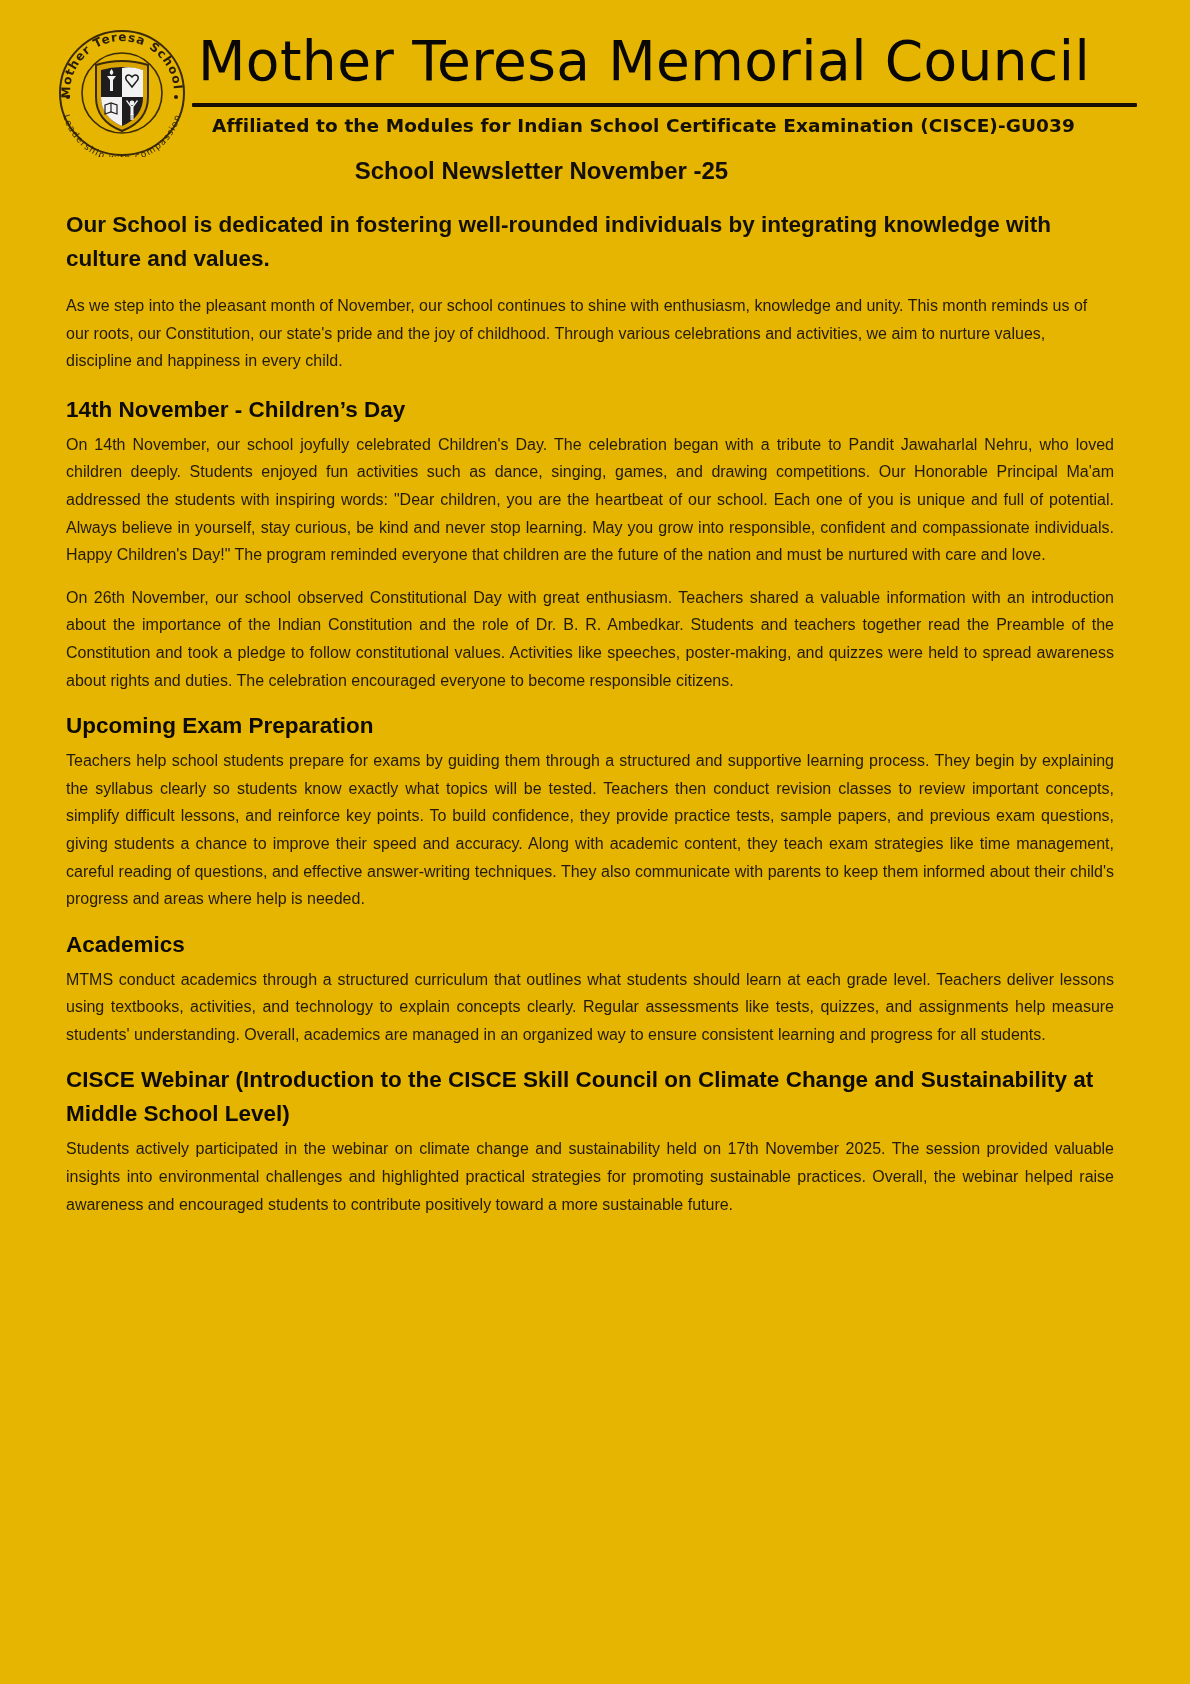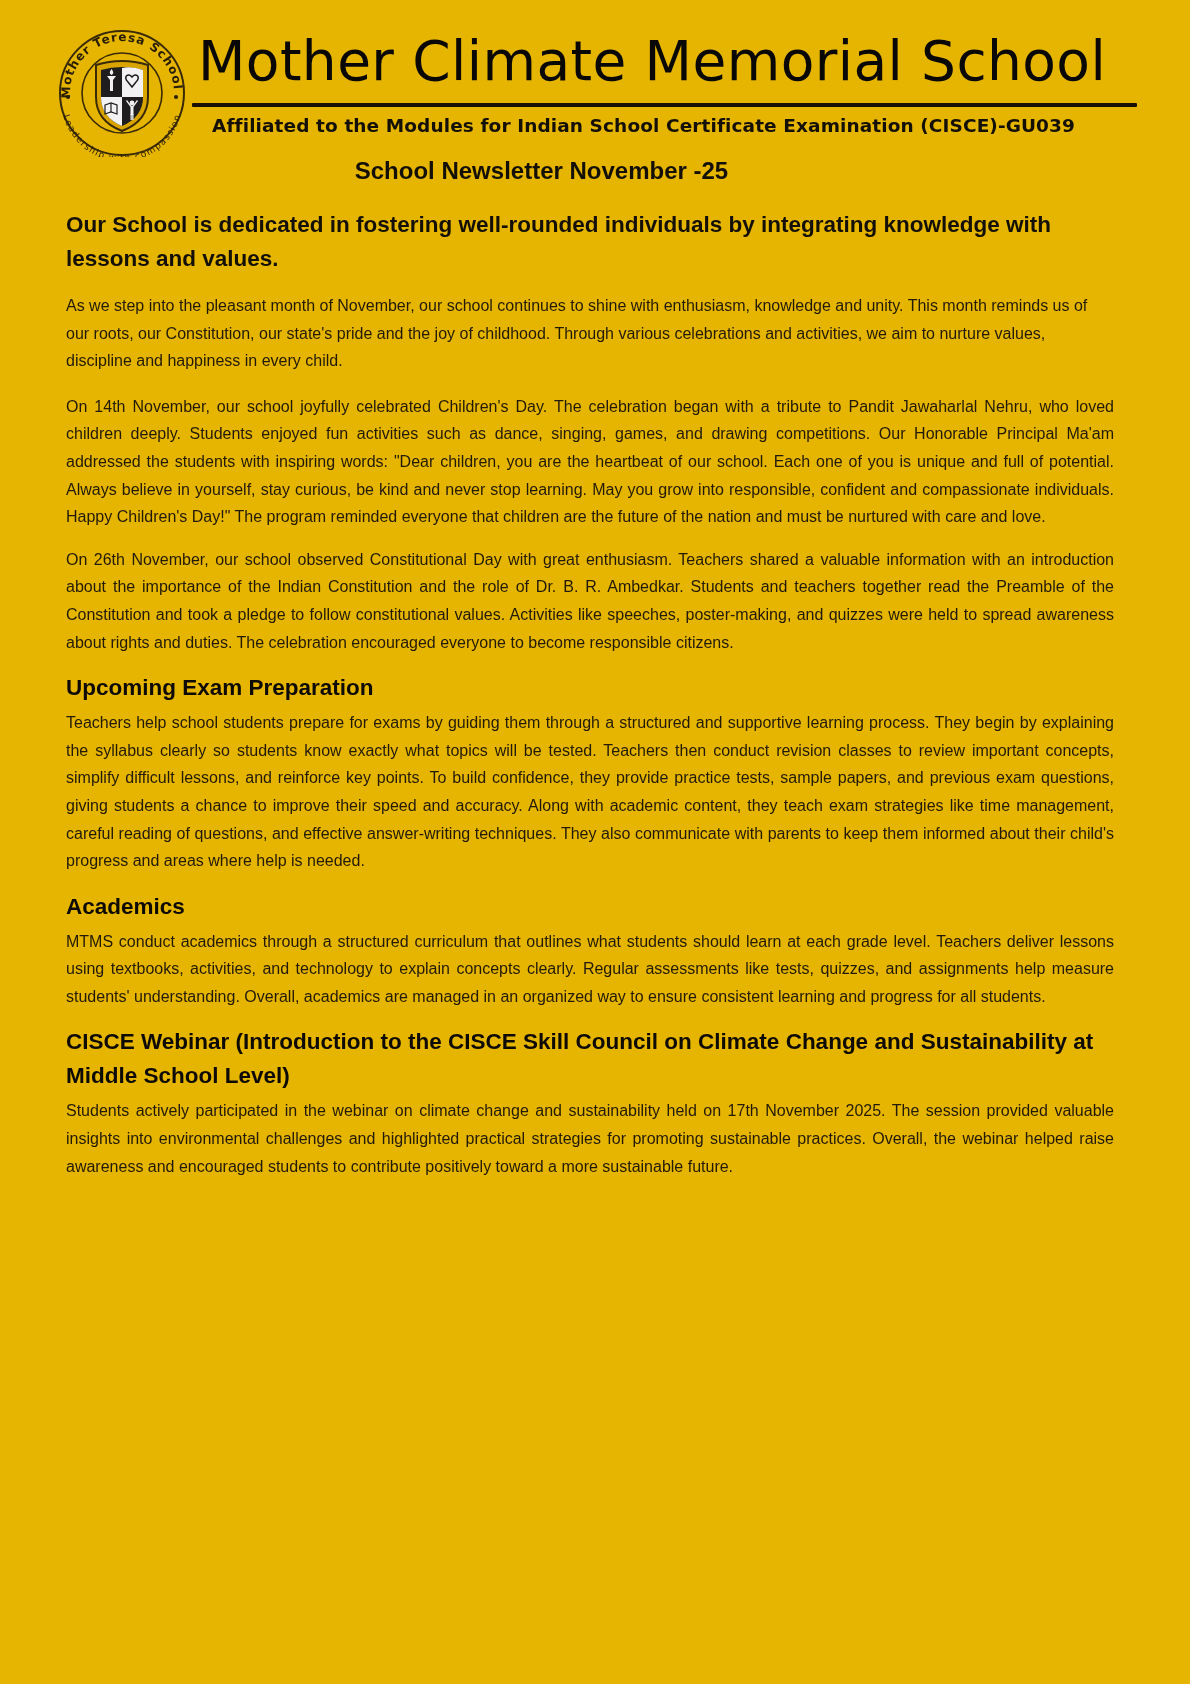--- a/index.html
+++ b/index.html
@@ -91,31 +91,32 @@
     <g fill="#f2f2f2">
       <circle cx="82" cy="76" r="2.4"></circle>
       <rect x="80.5" y="79" width="3" height="9"></rect>
       <path d="M 80.5 80 L 76 74 L 77 73 L 81.5 79 Z"></path>
       <path d="M 83.5 80 L 88 74 L 87 73 L 82.5 79 Z"></path>
       <rect x="80.5" y="87" width="1.3" height="6"></rect>
       <rect x="82.2" y="87" width="1.3" height="6"></rect>
     </g>
   </svg>
 
-  <div class="school-name">Mother Climate Memorial School</div>
+  <div class="school-name">Mother Teresa Memorial Council</div>
   <div class="header-rule"></div>
   <div class="affiliation">Affiliated to the Modules for Indian School Certificate Examination (CISCE)-GU039</div>
   <div class="newsletter-title">School Newsletter November -25</div>
 </div>
 
 <div class="content">
-  <div class="tagline">Our School is dedicated in fostering well-rounded individuals by integrating knowledge with lessons and values.</div>
+  <div class="tagline">Our School is dedicated in fostering well-rounded individuals by integrating knowledge with culture and values.</div>
   <p class="intro">As we step into the pleasant month of November, our school continues to shine with enthusiasm, knowledge and unity. This month reminds us of our roots, our Constitution, our state's pride and the joy of childhood. Through various celebrations and activities, we aim to nurture values, discipline and happiness in every child.</p>
 
   <div class="section">
+    <h2 class="section-title">14th November - Children’s Day</h2>
     <p class="section-body">On 14th November, our school joyfully celebrated Children's Day. The celebration began with a tribute to Pandit Jawaharlal Nehru, who loved children deeply. Students enjoyed fun activities such as dance, singing, games, and drawing competitions. Our Honorable Principal Ma'am addressed the students with inspiring words: "Dear children, you are the heartbeat of our school. Each one of you is unique and full of potential. Always believe in yourself, stay curious, be kind and never stop learning. May you grow into responsible, confident and compassionate individuals. Happy Children's Day!" The program reminded everyone that children are the future of the nation and must be nurtured with care and love.</p>
   </div>
 
   <div class="section">
     <p class="section-body">On 26th November, our school observed Constitutional Day with great enthusiasm. Teachers shared a valuable information with an introduction about the importance of the Indian Constitution and the role of Dr. B. R. Ambedkar. Students and teachers together read the Preamble of the Constitution and took a pledge to follow constitutional values. Activities like speeches, poster-making, and quizzes were held to spread awareness about rights and duties. The celebration encouraged everyone to become responsible citizens.</p>
   </div>
 
   <div class="section">
     <h2 class="section-title">Upcoming Exam Preparation</h2>
     <p class="section-body">Teachers help school students prepare for exams by guiding them through a structured and supportive learning process. They begin by explaining the syllabus clearly so students know exactly what topics will be tested. Teachers then conduct revision classes to review important concepts, simplify difficult lessons, and reinforce key points. To build confidence, they provide practice tests, sample papers, and previous exam questions, giving students a chance to improve their speed and accuracy. Along with academic content, they teach exam strategies like time management, careful reading of questions, and effective answer-writing techniques. They also communicate with parents to keep them informed about their child's progress and areas where help is needed.</p>

